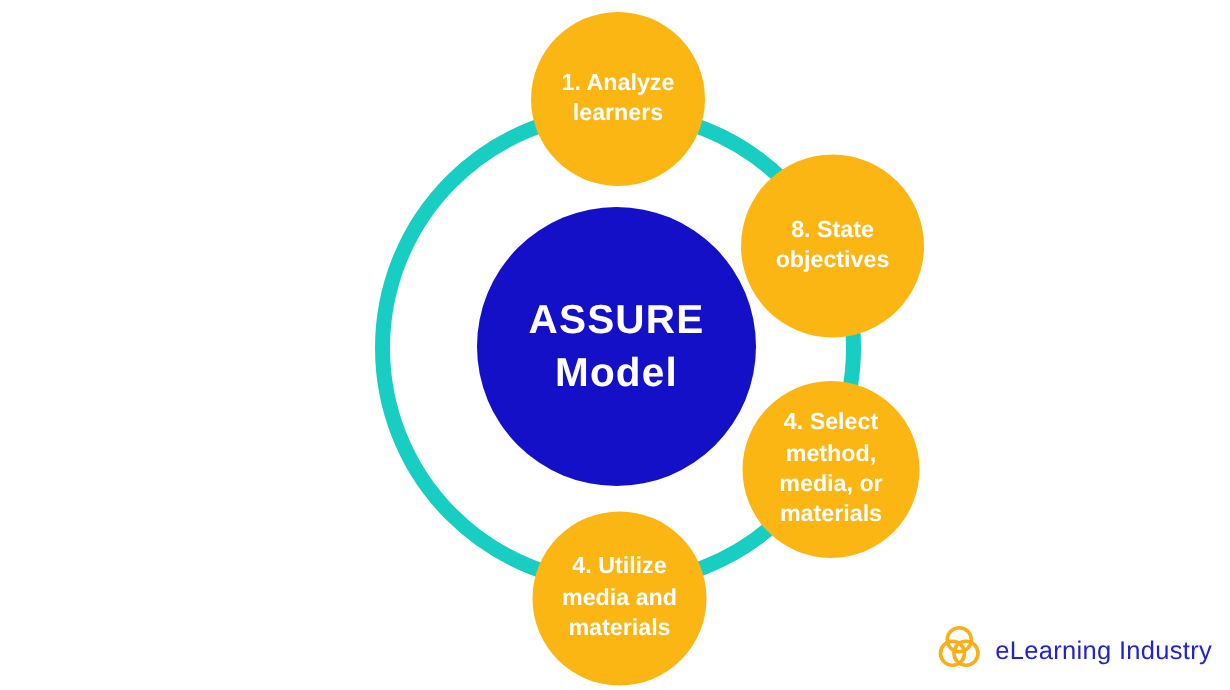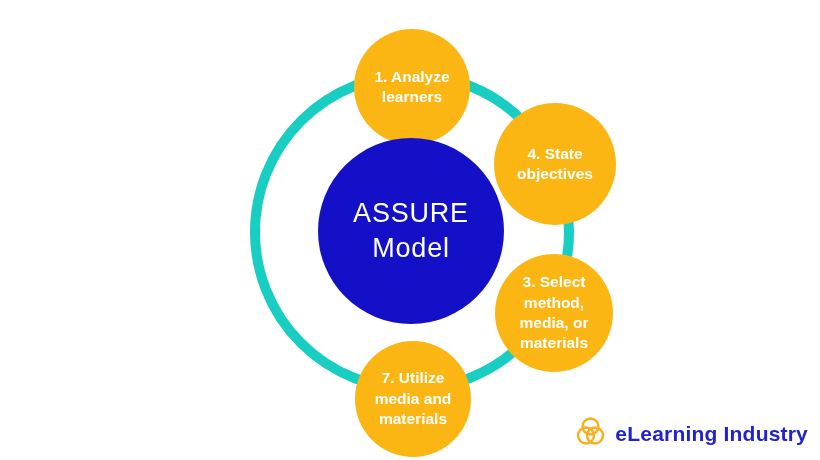--- a/index.html
+++ b/index.html
@@ -46,55 +46,55 @@
 
   .step {
     background: var(--yellow);
     color: var(--white);
     font-weight: bold;
     font-size: 15.5px;
     line-height: 1.32;
     white-space: pre-line;
   }
 
-  .step-1 { left: 354px; top: 29px;  width: 116px; height: 116px; }
+  .step-1 { left: 354px; top: 8px;  width: 116px; height: 116px; }
   .step-2 { left: 494px; top: 103px; width: 122px; height: 122px; }
   .step-3 { left: 495px; top: 254px; width: 118px; height: 118px; }
   .step-4 { left: 355px; top: 341px; width: 116px; height: 116px; }
   .step-5 { left: 209px; top: 252px; width: 124px; height: 124px; }
   .step-6 { left: 202px; top: 113px; width: 120px; height: 120px; }
 
   .center-circle {
     left: 318px;
     top: 138px;
     width: 186px;
     height: 186px;
     background: var(--blue);
     color: var(--white);
     font-size: 27px;
-    font-weight: normal;
+    font-weight: bold;
     letter-spacing: 0.8px;
     line-height: 1.28;
     white-space: pre-line;
     z-index: 3;
   }
 
   .logo {
     position: absolute;
     right: 12px;
     bottom: 8px;
     display: flex;
     align-items: center;
     gap: 9px;
     z-index: 4;
   }
   .logo-text {
     color: var(--logo_blue);
-    font-size: 21px;
-    font-weight: bold;
+    font-size: 17px;
+    font-weight: normal;
     letter-spacing: 0.2px;
   }
   .logo-mark { display: block; }
   .logo-mark circle {
     fill: none;
     stroke: var(--logo_orange);
     stroke-width: 2.4;
   }
 </style>
 </head>
@@ -103,29 +103,29 @@
 <div class="canvas">
 
   <div class="ring"></div>
 
   <div class="circle center-circle">ASSURE
 Model</div>
 
   <div class="circle step step-1">1. Analyze
 learners</div>
 
-  <div class="circle step step-2">4. State
+  <div class="circle step step-2">8. State
 objectives</div>
 
-  <div class="circle step step-3">3. Select
+  <div class="circle step step-3">4. Select
 method,
 media, or
 materials</div>
 
-  <div class="circle step step-4">7. Utilize
+  <div class="circle step step-4">4. Utilize
 media and
 materials</div>
 
 
 
   <div class="logo">
     <svg class="logo-mark" width="32" height="36" viewBox="0 0 32 36" aria-hidden="true">
       <circle cx="16.5" cy="10.5" r="8"></circle>
       <circle cx="12" cy="19.5" r="8"></circle>
       <circle cx="21" cy="19.5" r="8"></circle>

